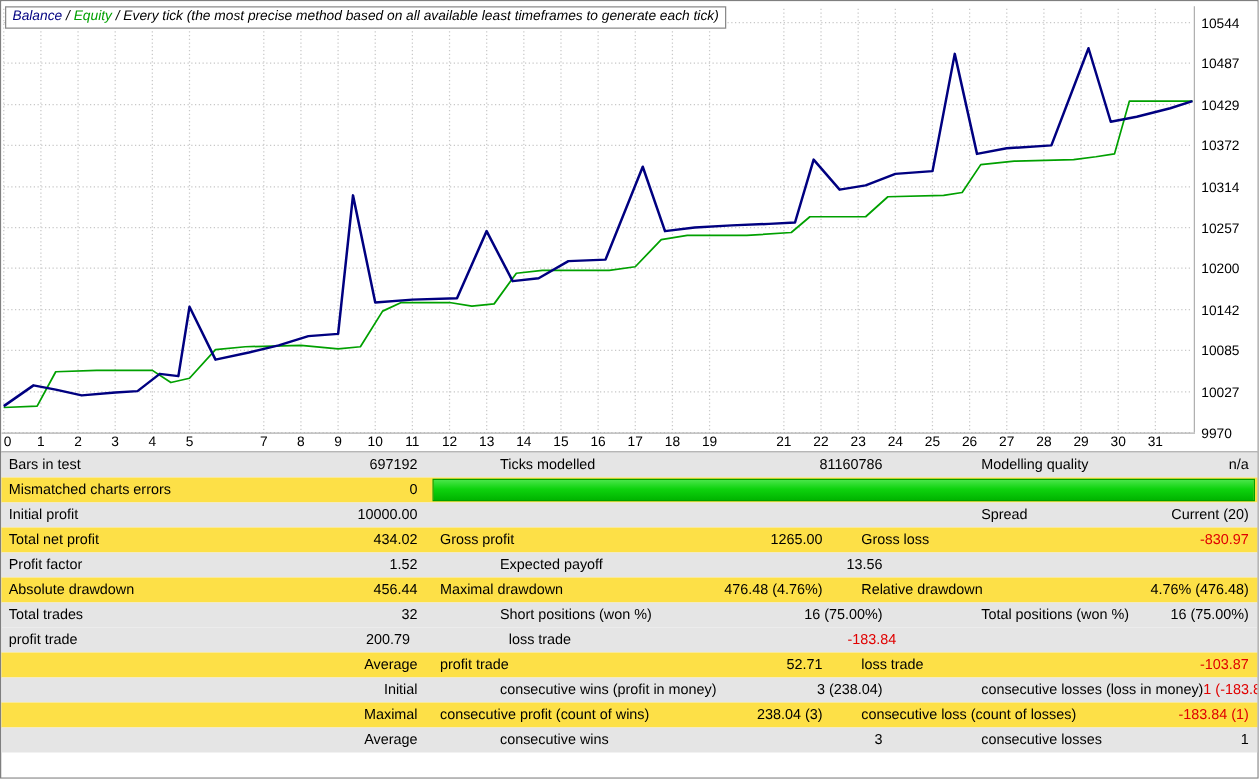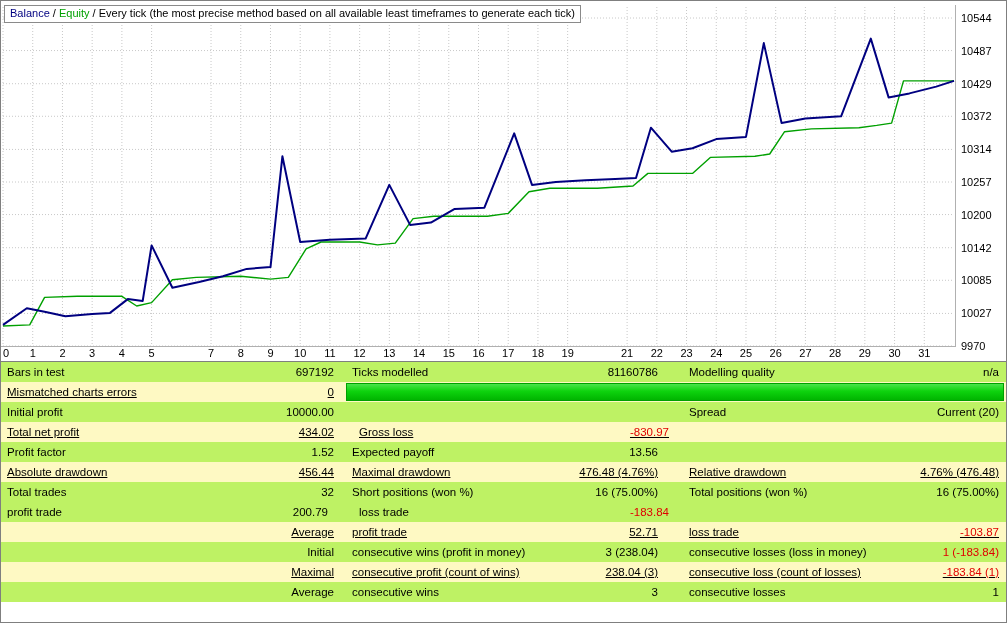--- a/index.html
+++ b/index.html
@@ -3,30 +3,30 @@
 <meta charset="utf-8">
 <style>
   * { margin:0; padding:0; box-sizing:border-box; }
   html,body { background:#fff; }
   body { width:1007px; height:623px; font-family:"Liberation Sans", sans-serif; color:#000; }
   .screen { width:1007px; height:623px; border:1px solid #7f7f7f; background:#fff; position:relative; overflow:hidden; }
 
   
   .chart-area { position:relative; width:1005px; height:360px; background:#fff; }
   #chart-svg { position:absolute; left:0; top:0; }
-  .legend { position:absolute; left:3px; top:4px; background:#fff; border:1px solid #8a8a8a; padding:1px 5px 2px 5px; font-size:11px; line-height:13px; white-space:nowrap; z-index:2; }
+  .legend { position:absolute; left:3px; top:4px; background:#fff; border:1px solid #8a8a8a; padding:1px 5px 2px 5px; font-size:11px; line-height:13px; white-space:nowrap; z-index:2;font-style:italic; }
   .legend span { white-space:pre; }
   .legend .balance { color:#000080; }
   .legend .equity { color:#00A000; }
 
   
   .report-table { border-top:1px solid #7f7f7f; width:1005px; }
   .trow { display:grid; grid-template-columns:345px 330px 1fr; height:20px; font-size:11.5px; align-items:stretch; }
-  .trow.gray { background:#bef264; }
-  .trow.white { background:#fef9c3;text-decoration:underline; }
+  .trow.gray { background:#e5e5e5;gap:48px; }
+  .trow.white { background:#fde047; }
   .cell { display:flex; justify-content:space-between; align-items:center; overflow:hidden; white-space:nowrap; }
   .c1 .lbl { padding-left:6px; }
   .c1 .val { padding-right:12px; margin-left:auto; }
   .c2 .lbl { padding-left:6px; }
   .c2 .val { padding-right:18px; margin-left:auto; }
   .c3 .lbl { padding-left:13px; }
   .c3 .val { padding-right:7px; margin-left:auto; }
   .val.neg { color:#e00000; }
   .bar-cell { grid-column:2 / 4; display:flex; align-items:center; padding:1px 2px 1px 0; }
   .quality-bar { width:100%; height:100%; background:linear-gradient(180deg,#49e549 0%, #0ed30e 45%, #00b400 100%); border:1px solid #00a000; }
@@ -166,20 +166,24 @@
         <div class="cell c3">
           <span class="lbl">Spread</span>
           <span class="val">Current (20)</span>
         </div>
       </div>
       <div class="trow white">
         <div class="cell c1">
           <span class="lbl">Total net profit</span>
           <span class="val">434.02</span>
         </div>
+        <div class="cell c2">
+          <span class="lbl">Gross profit</span>
+          <span class="val">1265.00</span>
+        </div>
         <div class="cell c3">
           <span class="lbl">Gross loss</span>
           <span class="val neg">-830.97</span>
         </div>
       </div>
       <div class="trow gray">
         <div class="cell c1">
           <span class="lbl">Profit factor</span>
           <span class="val">1.52</span>
         </div>

